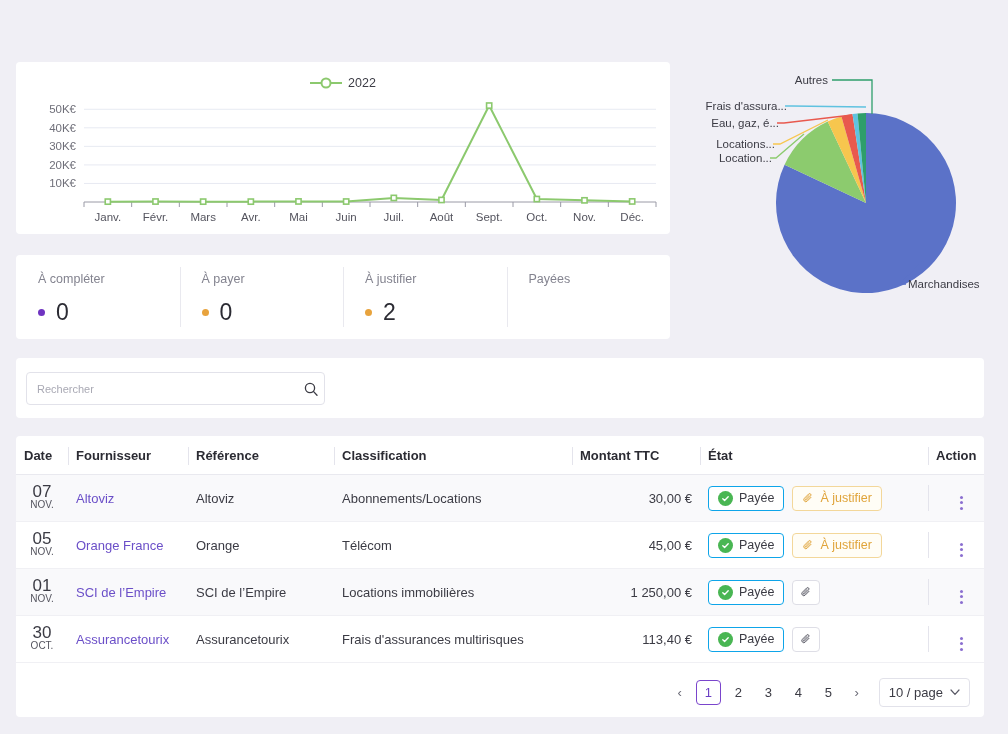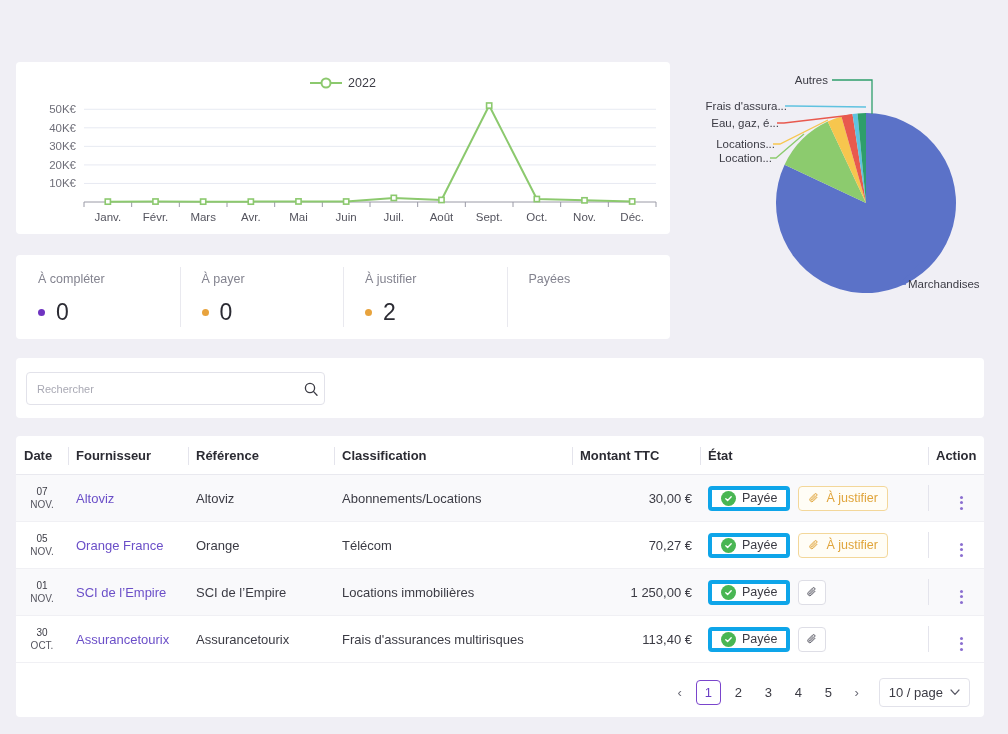--- a/index.html
+++ b/index.html
@@ -100,32 +100,32 @@
   }
   tr.alt td { background: #f9f9fb; }
   .c-date   { width: 52px;  text-align: center; }
   .c-supp   { width: 120px; }
   .c-ref    { width: 146px; margin-left: 17px; }
   .c-class  { width: 238px; }
   .c-amount { width: 128px; text-align: right; }
   .c-state  { width: 228px; }
   .c-action { width: 66px;  text-align: center; margin-top: 32px; }
 
-  .date-day { font-size: 10px; color: #3b3b44; line-height: 14px; }
+  .date-day { font-size: 17px; color: #3b3b44; line-height: 14px; }
   .date-mon { font-size: 10px; color: #55555f; line-height: 12px; }
   .supplier-link { color: #6b4fc8; text-decoration: none; cursor: pointer; }
 
   .badge-row { display: flex; align-items: center; gap: 8px; }
   .badge {
     display: inline-flex; align-items: center; gap: 6px;
     height: 25px; padding: 0 9px;
     border-radius: 4px; font-size: 12.5px;
     background: #fff;
   }
-  .badge-paid { border: 4px solid #0ea5e9; color: #3b3b44; }
+  .badge-paid { border: 1px solid #0ea5e9; color: #3b3b44; }
   .badge-justify { border: 1px solid #f3d79a; color: #e0a43a; background: #fffdf6; }
   .badge-clip-only { border: 1px solid #dedee6; padding: 0 7px; }
   .check-circle {
     width: 15px; height: 15px; border-radius: 50%;
     background: #49b653; display: inline-flex;
     align-items: center; justify-content: center;
   }
   .kebab {
     display: inline-flex; flex-direction: column; gap: 2.5px;
     align-items: center; cursor: pointer;
@@ -345,21 +345,21 @@
           <tr>
       <td class="c-date">
         <div class="date-day">05</div>
         <div class="date-mon">NOV.</div>
       </td>
       <td class="c-supp">
         <a class="supplier-link">Orange France</a>
       </td>
       <td class="c-ref">Orange</td>
       <td class="c-class">Télécom</td>
-      <td class="c-amount">70,27 €</td>
+      <td class="c-amount">45,00 €</td>
       <td class="c-state">
         <div class="badge-row">
           <span class="badge badge-paid">
             <span class="check-circle">
               <svg width="9" height="9" viewBox="0 0 10 10">
                 <path d="M2 5.2 L4 7.2 L8 3" fill="none" stroke="#fff" stroke-width="1.5" stroke-linecap="round" stroke-linejoin="round"></path>
               </svg>
             </span>
             <span>Payée</span>
           </span>

